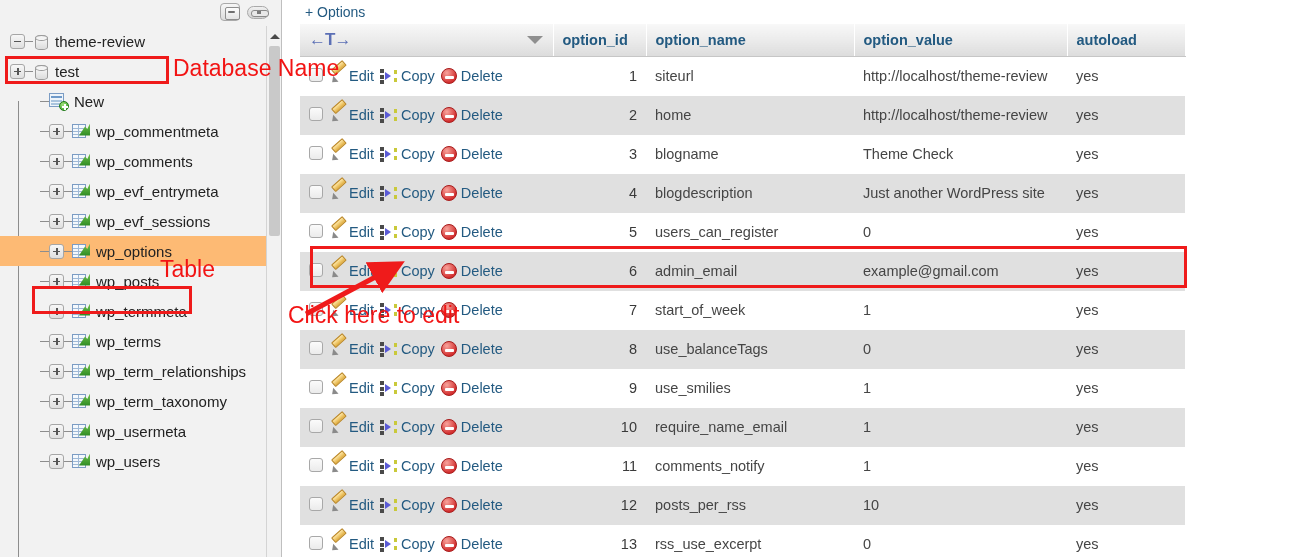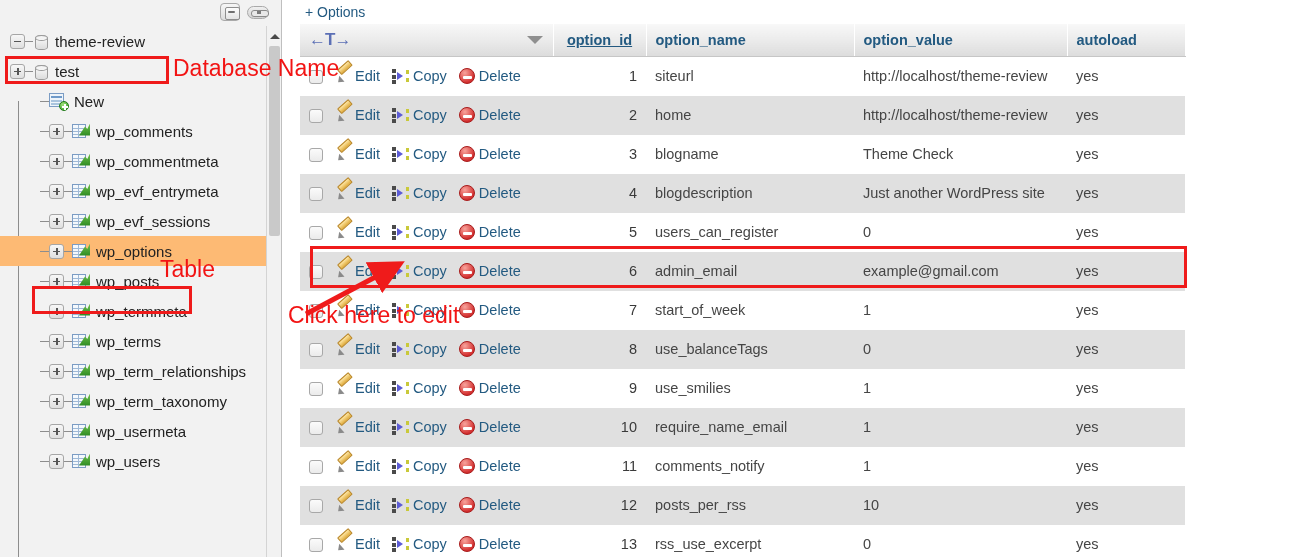--- a/index.html
+++ b/index.html
@@ -162,36 +162,36 @@
 
   table.grid { border-collapse: collapse; width: 885px; table-layout: fixed; }
   table.grid th {
     background: linear-gradient(#f8f8f8 0%, #eaeaea 55%, #dcdcdc 100%);
     border-right: 1px solid #fff;
     border-bottom: 1px solid #c6c6c6;
     color: #235a81; font-size: 14.5px; font-weight: bold;
     text-align: left; padding: 6px 0 6px 9px; height: 29px;
     white-space: nowrap;
   }
-  table.grid th.num { text-align: center; padding-right: 9px; text-decoration: underline; }
+  table.grid th.num { text-align: left; padding-right: 9px; }
   table.grid td {
     font-size: 14.5px; color: #454545;
     padding: 7px 0 7px 9px; height: 39px;
     white-space: nowrap; overflow: hidden;
   }
   table.grid td.num { text-align: right; padding-right: 9px; color:#3a3a3a; }
   tr.odd td { background: #ffffff; }
   tr.even td { background: #e0e0e0; }
 
   .cb {
     width: 14px; height: 14px; display:inline-block; vertical-align: middle;
     background: linear-gradient(#fbfbfb,#ebebeb);
     border: 1px solid #a8a8a8; border-radius: 3px;
   }
-  .acts { display:flex; align-items:flex-end; gap: 12px; white-space: nowrap; }
+  .acts { display:flex; align-items:flex-start; gap: 6px; white-space: nowrap; }
   .act { color:#235a81; font-size:14.5px; }
   .act-grp { display:flex; align-items:center; gap:4px; }
 
   .pencil { width:16px;height:16px;position:relative;display:inline-block;transform:rotate(0deg); }
   .pencil::before {
     content:""; position:absolute; left:2px; top:2px; width:13px;height:5px;
     background: linear-gradient(#ffe9a8,#e0ab3c);
     border:1px solid #b8862a;
     transform: rotate(-42deg); transform-origin: left top; border-radius:1px;
   }
@@ -284,37 +284,37 @@
           <span class="dash"></span>
           <span class="tbl-ico">
             <span class="sheet">
               <i></i>
               <i></i>
               <i></i>
               <b></b>
             </span>
             <span class="arrow"></span>
           </span>
+          <span>wp_commentmeta</span>
+        </div>
+        <div class="node">
+          <span class="indent" style="width: 30px;"></span>
+          <span style="display: inline-block; width: 9px; height: 1px; background: rgb(141, 141, 141); margin-right: 0px;"></span>
+          <span class="exp plus"></span>
+          <span class="dash"></span>
+          <span class="tbl-ico">
+            <span class="sheet">
+              <i></i>
+              <i></i>
+              <i></i>
+              <b></b>
+            </span>
+            <span class="arrow"></span>
+          </span>
           <span>wp_comments</span>
-        </div>
-        <div class="node">
-          <span class="indent" style="width: 30px;"></span>
-          <span style="display: inline-block; width: 9px; height: 1px; background: rgb(141, 141, 141); margin-right: 0px;"></span>
-          <span class="exp plus"></span>
-          <span class="dash"></span>
-          <span class="tbl-ico">
-            <span class="sheet">
-              <i></i>
-              <i></i>
-              <i></i>
-              <b></b>
-            </span>
-            <span class="arrow"></span>
-          </span>
-          <span>wp_commentmeta</span>
         </div>
         <div class="node">
           <span class="indent" style="width: 30px;"></span>
           <span style="display: inline-block; width: 9px; height: 1px; background: rgb(141, 141, 141); margin-right: 0px;"></span>
           <span class="exp plus"></span>
           <span class="dash"></span>
           <span class="tbl-ico">
             <span class="sheet">
               <i></i>
               <i></i>

